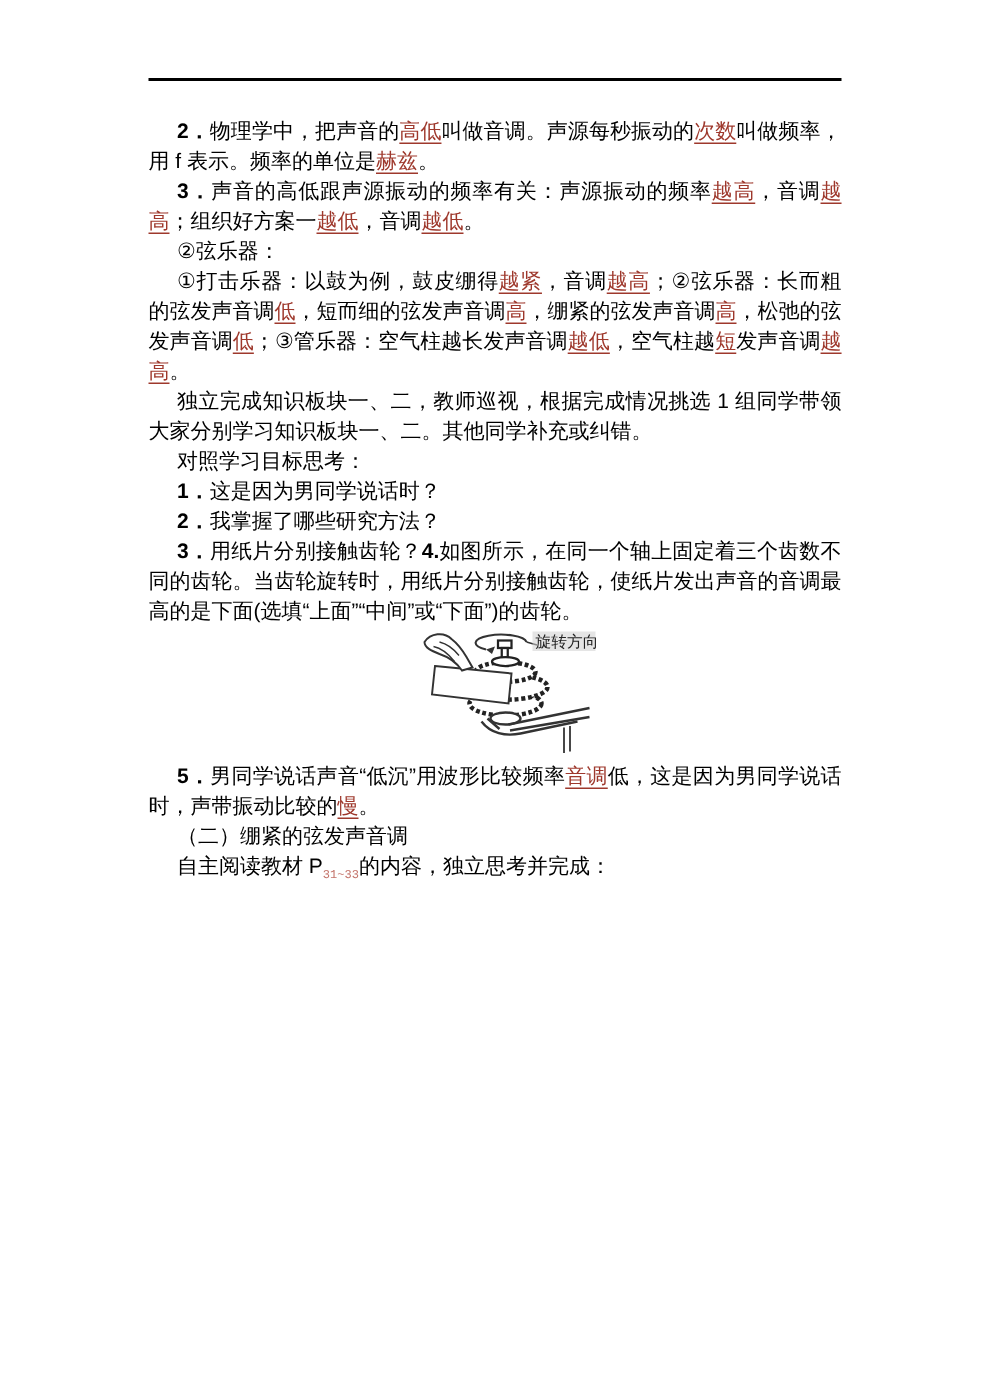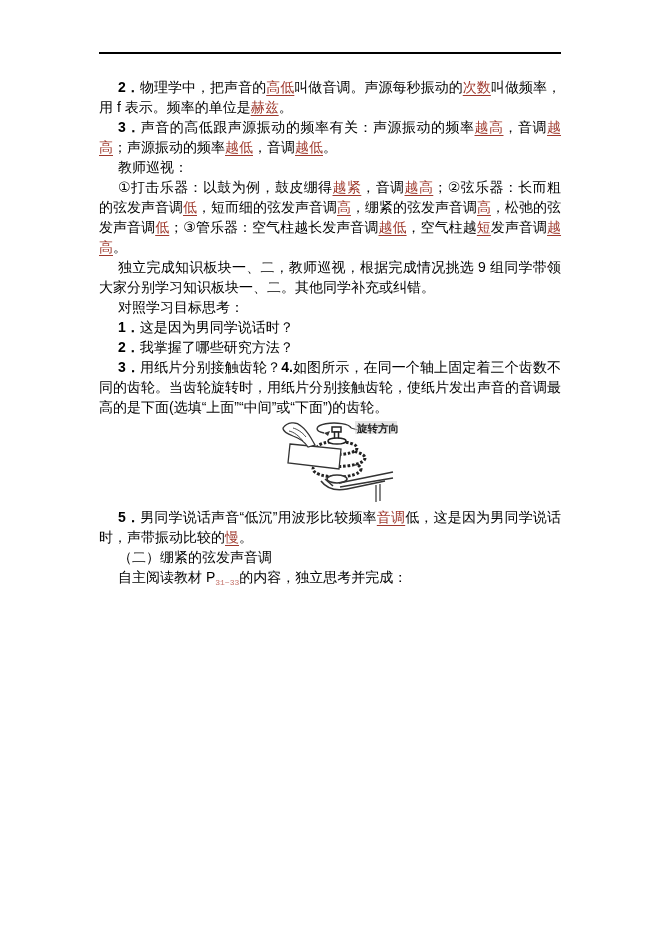--- a/index.html
+++ b/index.html
@@ -30,41 +30,41 @@
     text-underline-offset:3px;
   }
   .seg-rs{
     color:var(--sub-red,#c4736a);
     font-size:8px;
     vertical-align:-3px;
     letter-spacing:0;
     font-family:Liberation Mono, monospace;
   }
   .figure-wrap{
-    width:120px;height:86px;margin:2px 0 2px 180px;font-weight:bold;
+    width:120px;height:86px;margin:2px 0 2px 180px;
   }
   .figure-wrap svg{display:block;}
   .fig-label{
     font-size:10.5px;
     font-family:"Liberation Sans","DejaVu Sans",sans-serif;
     fill:#222;
   }
 </style>
 </head>
 <body>
 
 <div class="header-rule"></div>
 
 <div class="doc">
   <div id="top-paragraphs">
       <p class="para"><span class="seg-b">2．</span><span class="seg-n">物理学中，把声音的</span><span class="seg-ru">高低</span><span class="seg-n">叫做音调。声源每秒振动的</span><span class="seg-ru">次数</span><span class="seg-n">叫做频率，用 f 表示。频率的单位是</span><span class="seg-ru">赫兹</span><span class="seg-n">。</span></p>
-      <p class="para"><span class="seg-b">3．</span><span class="seg-n">声音的高低跟声源振动的频率有关：声源振动的频率</span><span class="seg-ru">越高</span><span class="seg-n">，音调</span><span class="seg-ru">越高</span><span class="seg-n">；声源振动的频率</span><span class="seg-ru">越低</span><span class="seg-n">，音调</span><span class="seg-ru">越低</span><span class="seg-n">。</span></p>
-      <p class="para"><span class="seg-n">教师巡视：</span></p>
+      <p class="para"><span class="seg-b">3．</span><span class="seg-n">声音的高低跟声源振动的频率有关：声源振动的频率</span><span class="seg-ru">越高</span><span class="seg-n">，音调</span><span class="seg-ru">越高</span><span class="seg-n">；组织好方案一</span><span class="seg-ru">越低</span><span class="seg-n">，音调</span><span class="seg-ru">越低</span><span class="seg-n">。</span></p>
+      <p class="para"><span class="seg-n">②弦乐器：</span></p>
       <p class="para"><span class="seg-n">①打击乐器：以鼓为例，鼓皮绷得</span><span class="seg-ru">越紧</span><span class="seg-n">，音调</span><span class="seg-ru">越高</span><span class="seg-n">；②弦乐器：长而粗的弦发声音调</span><span class="seg-ru">低</span><span class="seg-n">，短而细的弦发声音调</span><span class="seg-ru">高</span><span class="seg-n">，绷紧的弦发声音调</span><span class="seg-ru">高</span><span class="seg-n">，松弛的弦发声音调</span><span class="seg-ru">低</span><span class="seg-n">；③管乐器：空气柱越长发声音调</span><span class="seg-ru">越低</span><span class="seg-n">，空气柱越</span><span class="seg-ru">短</span><span class="seg-n">发声音调</span><span class="seg-ru">越高</span><span class="seg-n">。</span></p>
-      <p class="para"><span class="seg-n">独立完成知识板块一、二，教师巡视，根据完成情况挑选 9 组同学带领大家分别学习知识板块一、二。其他同学补充或纠错。</span></p>
+      <p class="para"><span class="seg-n">独立完成知识板块一、二，教师巡视，根据完成情况挑选 1 组同学带领大家分别学习知识板块一、二。其他同学补充或纠错。</span></p>
       <p class="para"><span class="seg-n">对照学习目标思考：</span></p>
       <p class="para"><span class="seg-b">1．</span><span class="seg-n">这是因为男同学说话时？</span></p>
       <p class="para"><span class="seg-b">2．</span><span class="seg-n">我掌握了哪些研究方法？</span></p>
       <p class="para"><span class="seg-b">3．</span><span class="seg-n">用纸片分别接触齿轮？</span><span class="seg-b">4.</span><span class="seg-n">如图所示，在同一个轴上固定着三个齿数不同的齿轮。当齿轮旋转时，用纸片分别接触齿轮，使纸片发出声音的音调最高的是</span><span class="seg-bu">下面</span><span class="seg-n">(选填“上面”“中间”或“下面”)的齿轮。</span></p>
     </div>
 
   <div class="figure-wrap">
     <svg width="120" height="86" viewBox="0 0 120 86">
 
       <g stroke="#333" fill="none" stroke-width="1.4">

